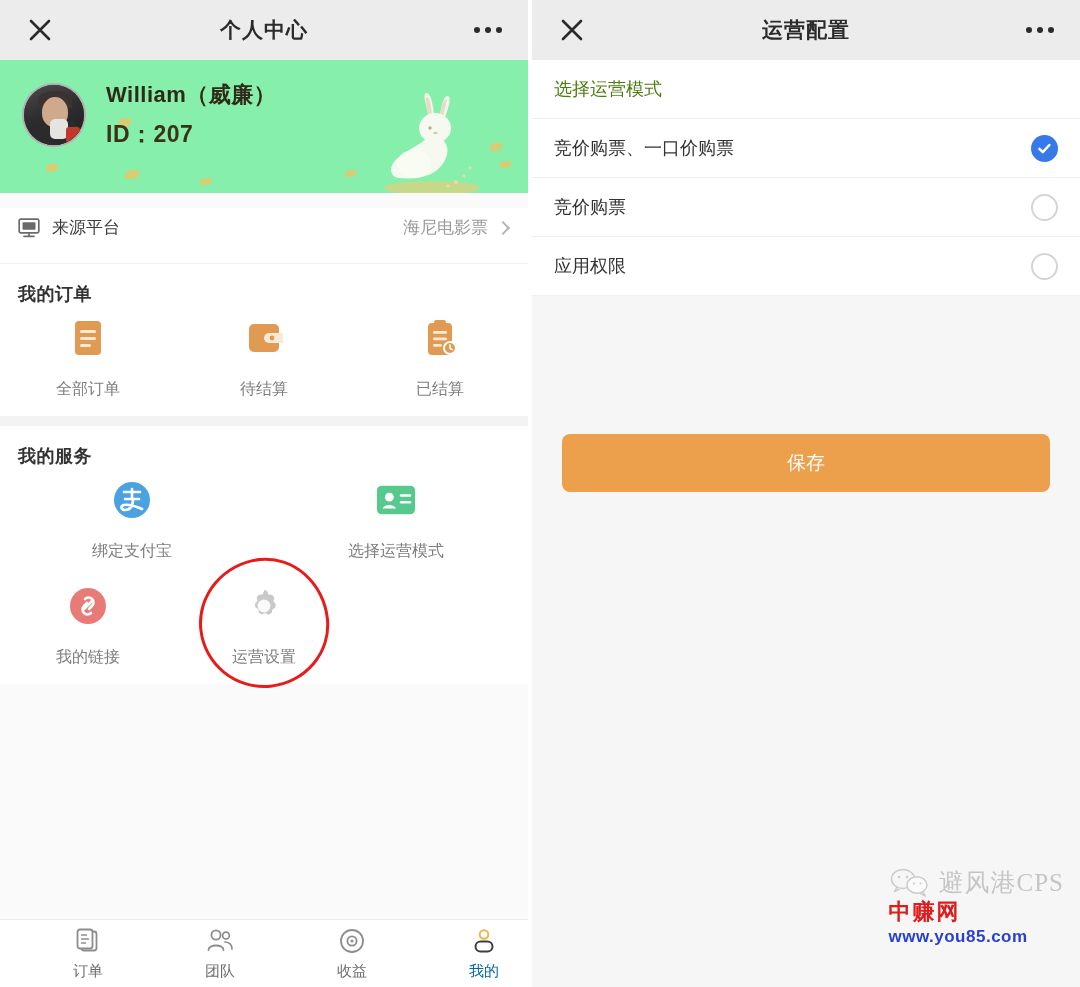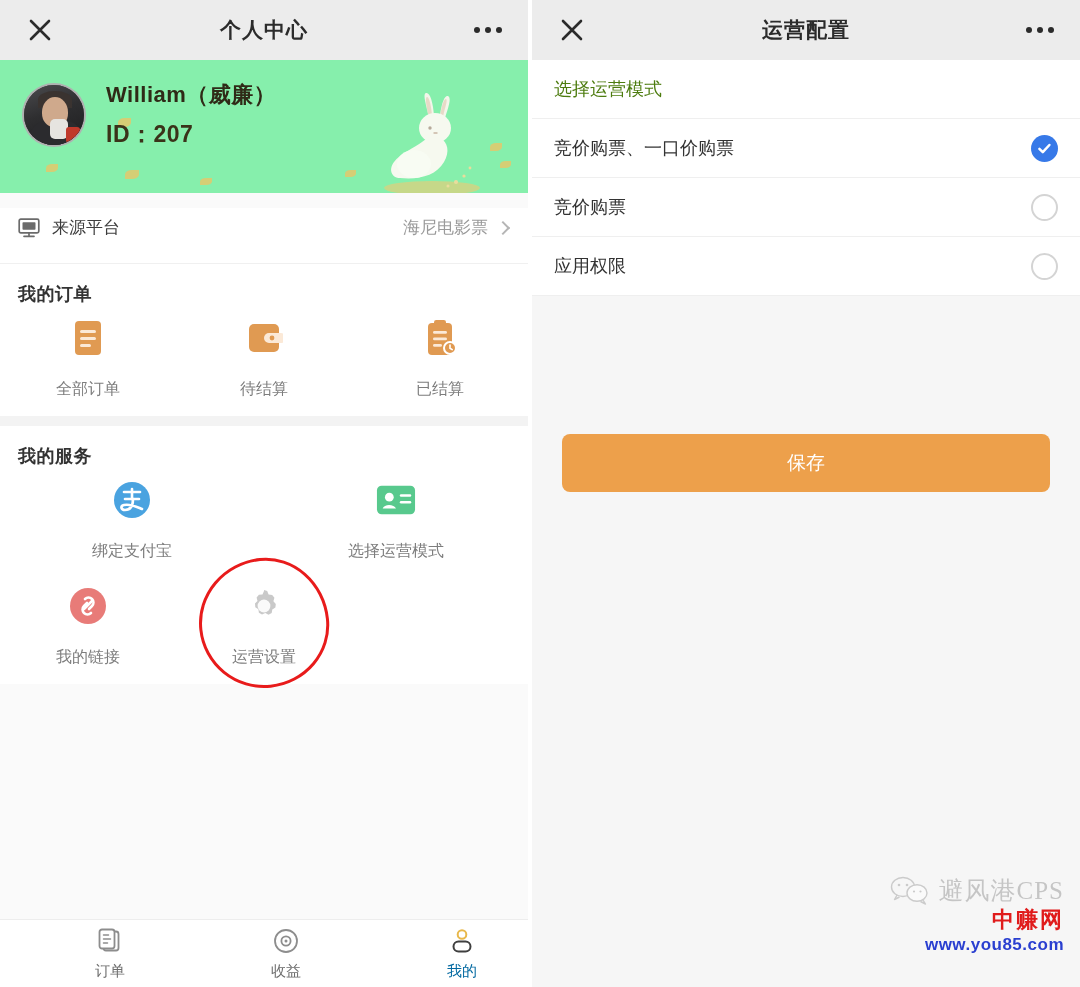--- a/index.html
+++ b/index.html
@@ -352,22 +352,21 @@
     justify-content: center;
     cursor: pointer;
     border: none;
     width: 100%;
     font-family: inherit;
   }
 
   
   .watermark {
     position: absolute;
-    right: 16px; bottom: 0;
-    text-align: right;
+    right: 16px; bottom: 8px;
     z-index: 50;
     pointer-events: none;
   }
   .wm-top {
     display: flex;
     align-items: center;
     gap: 8px;
     justify-content: flex-end;
     opacity: 0.55;
   }
@@ -581,20 +580,29 @@
     <div class="tabbar">
       <div class="tab">
         <svg width="26" height="28" viewBox="0 0 26 28">
           <rect x="6.5" y="4.5" width="15" height="19" rx="2.5" fill="none" stroke="#8d8d8d" stroke-width="1.8"></rect>
           <rect x="2.5" y="2.5" width="15" height="19" rx="2.5" fill="#ffffff" stroke="#8d8d8d" stroke-width="1.8"></rect>
           <path d="M6.5 8 h5 M6.5 12 h7 M6.5 16 h4" stroke="#8d8d8d" stroke-width="1.5" stroke-linecap="round"></path>
         </svg>
         <div class="tab-label">订单</div>
       </div>
       <div class="tab">
+        <svg width="30" height="28" viewBox="0 0 30 28">
+          <circle cx="11" cy="8" r="4.6" fill="none" stroke="#8d8d8d" stroke-width="1.8"></circle>
+          <path d="M3.5 23 c0 -6 15 -6 15 0" fill="none" stroke="#8d8d8d" stroke-width="1.8" stroke-linecap="round"></path>
+          <circle cx="21" cy="8.5" r="3.4" fill="none" stroke="#8d8d8d" stroke-width="1.7"></circle>
+          <path d="M20 15 c5 0.5 7 3.5 7 7" fill="none" stroke="#8d8d8d" stroke-width="1.7" stroke-linecap="round"></path>
+        </svg>
+        <div class="tab-label">团队</div>
+      </div>
+      <div class="tab">
         <svg width="28" height="28" viewBox="0 0 28 28">
           <circle cx="14" cy="14" r="11" fill="none" stroke="#8d8d8d" stroke-width="1.8"></circle>
           <circle cx="14" cy="14" r="4.6" fill="none" stroke="#8d8d8d" stroke-width="1.8"></circle>
           <circle cx="14" cy="14" r="1.5" fill="#8d8d8d"></circle>
         </svg>
         <div class="tab-label">收益</div>
       </div>
       <div class="tab active">
         <svg width="28" height="28" viewBox="0 0 28 28">
           <circle cx="14" cy="7.5" r="4.3" fill="none" stroke="#e8b84b" stroke-width="2"></circle>

